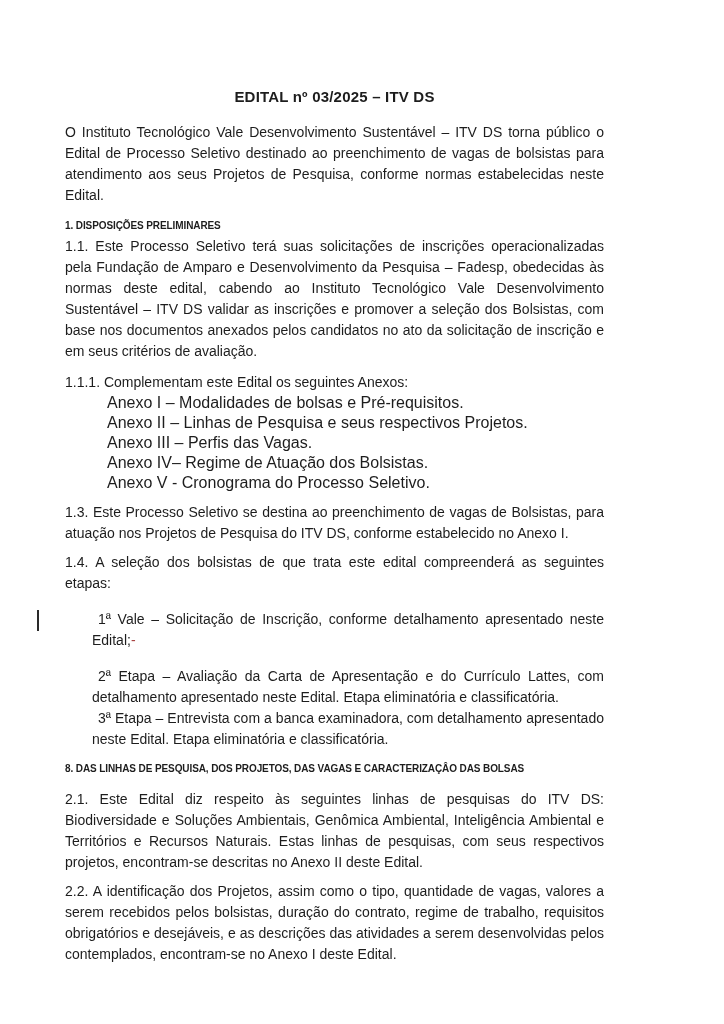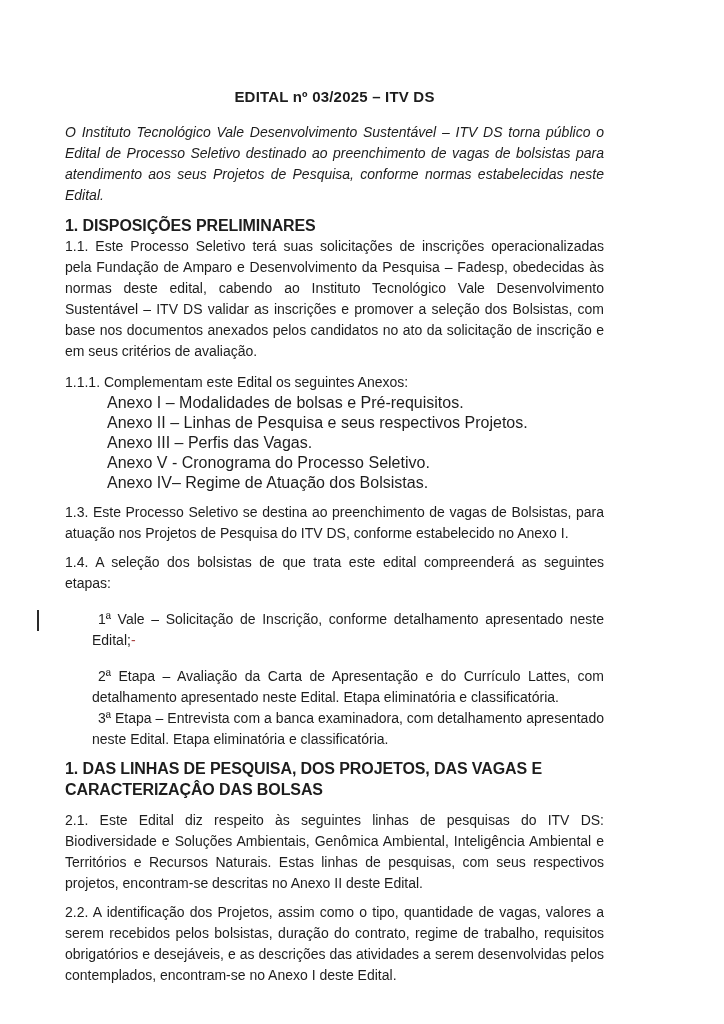--- a/index.html
+++ b/index.html
@@ -30,27 +30,27 @@
     letter-spacing: 0.2px;
   }
   .para {
     margin: 0;
     font-size: 14px;
     line-height: 21px;
     text-align: justify;
   }
   .heading {
     margin: 0;
-    font-size: 16px;
+    font-size: 10px;
     font-weight: bold;
     line-height: 21px;
     text-align: left;
     letter-spacing: -0.1px;
   }
-  .mt-intro { margin-top: 15px; font-style: italic; }
+  .mt-intro { margin-top: 15px; }
   .mt-h1    { margin-top: 9px;  }
   .mt-med   { margin-top: 10px; }
   .mt-sm    { margin-top: 8px;  }
   .mt-p12   { margin-top: 10px; }
   .mt-p13   { margin-top: 9px;  }
   .mt-etapa { margin-top: 15px; }
   .anexo-list {
     margin: 0 0 0 42px;
     padding: 0;
     list-style: none;
@@ -87,34 +87,34 @@
   <div class="heading mt-h1">1. DISPOSIÇÕES PRELIMINARES</div>
 
   <p class="para">1.1. Este Processo Seletivo terá suas solicitações de inscrições operacionalizadas pela Fundação de Amparo e Desenvolvimento da Pesquisa – Fadesp, obedecidas às normas deste edital, cabendo ao Instituto Tecnológico Vale Desenvolvimento Sustentável – ITV DS validar as inscrições e promover a seleção dos Bolsistas, com base nos documentos anexados pelos candidatos no ato da solicitação de inscrição e em seus critérios de avaliação.</p>
 
   <p class="para mt-med">1.1.1. Complementam este Edital os seguintes Anexos:</p>
 
   <ul class="anexo-list">
     <li>Anexo I – Modalidades de bolsas e Pré-requisitos.</li>
     <li>Anexo II – Linhas de Pesquisa e seus respectivos Projetos.</li>
     <li>Anexo III – Perfis das Vagas.</li>
+    <li>Anexo IV– Regime de Atuação dos Bolsistas.</li>
     <li>Anexo V - Cronograma do Processo Seletivo.</li>
-    <li>Anexo IV– Regime de Atuação dos Bolsistas.</li>
   </ul>
 
 
   <p class="para mt-p13">1.3. Este Processo Seletivo se destina ao preenchimento de vagas de Bolsistas, para atuação nos Projetos de Pesquisa do ITV DS, conforme estabelecido no Anexo I.</p>
 
   <p class="para mt-sm"><span>1.4. </span><span class="bold">A seleção dos bolsistas</span><span> de que trata este edital compreenderá as seguintes etapas:</span></p>
 
   <p class="para etapa mt-etapa"><span class="change-bar"></span><span class="bold">1ª Vale</span><span> – Solicitação de Inscrição, conforme detalhamento apresentado neste Edital;</span><span class="rev-dash">-</span></p>
 
   <p class="para etapa mt-etapa"><span class="bold">2ª Etapa</span><span> – Avaliação da Carta de Apresentação e do Currículo Lattes, com detalhamento apresentado neste Edital. Etapa eliminatória e classificatória.</span></p>
 
   <p class="para etapa"><span class="bold">3ª Etapa</span><span> – Entrevista com a banca examinadora, com detalhamento apresentado neste Edital. Etapa eliminatória e classificatória.</span></p>
 
-  <div class="heading mt-sm">1. DAS LINHAS DE PESQUISA, DOS PROJETOS, DAS VAGAS E CARACTERIZAÇÂO DAS BOLSAS</div>
+  <div class="heading mt-sm">8. DAS LINHAS DE PESQUISA, DOS PROJETOS, DAS VAGAS E CARACTERIZAÇÂO DAS BOLSAS</div>
 
   <p class="para mt-med"><span>2.1. Este Edital diz respeito às seguintes linhas de pesquisas do ITV DS: Biodiversidade e Soluções Ambientais, Genômica Ambiental, Inteligência Ambiental e Territórios e Recursos Naturais. Estas linhas de pesquisas, com seus respectivos projetos, encontram-se descritas no </span><span class="bold">Anexo II</span><span> deste Edital.</span></p>
 
   <p class="para mt-sm">2.2. A identificação dos Projetos, assim como o tipo, quantidade de vagas, valores a serem recebidos pelos bolsistas, duração do contrato, regime de trabalho, requisitos obrigatórios e desejáveis, e as descrições das atividades a serem desenvolvidas pelos contemplados, encontram-se no Anexo I deste Edital.</p>
 
 </div>
 
 </body></html>

